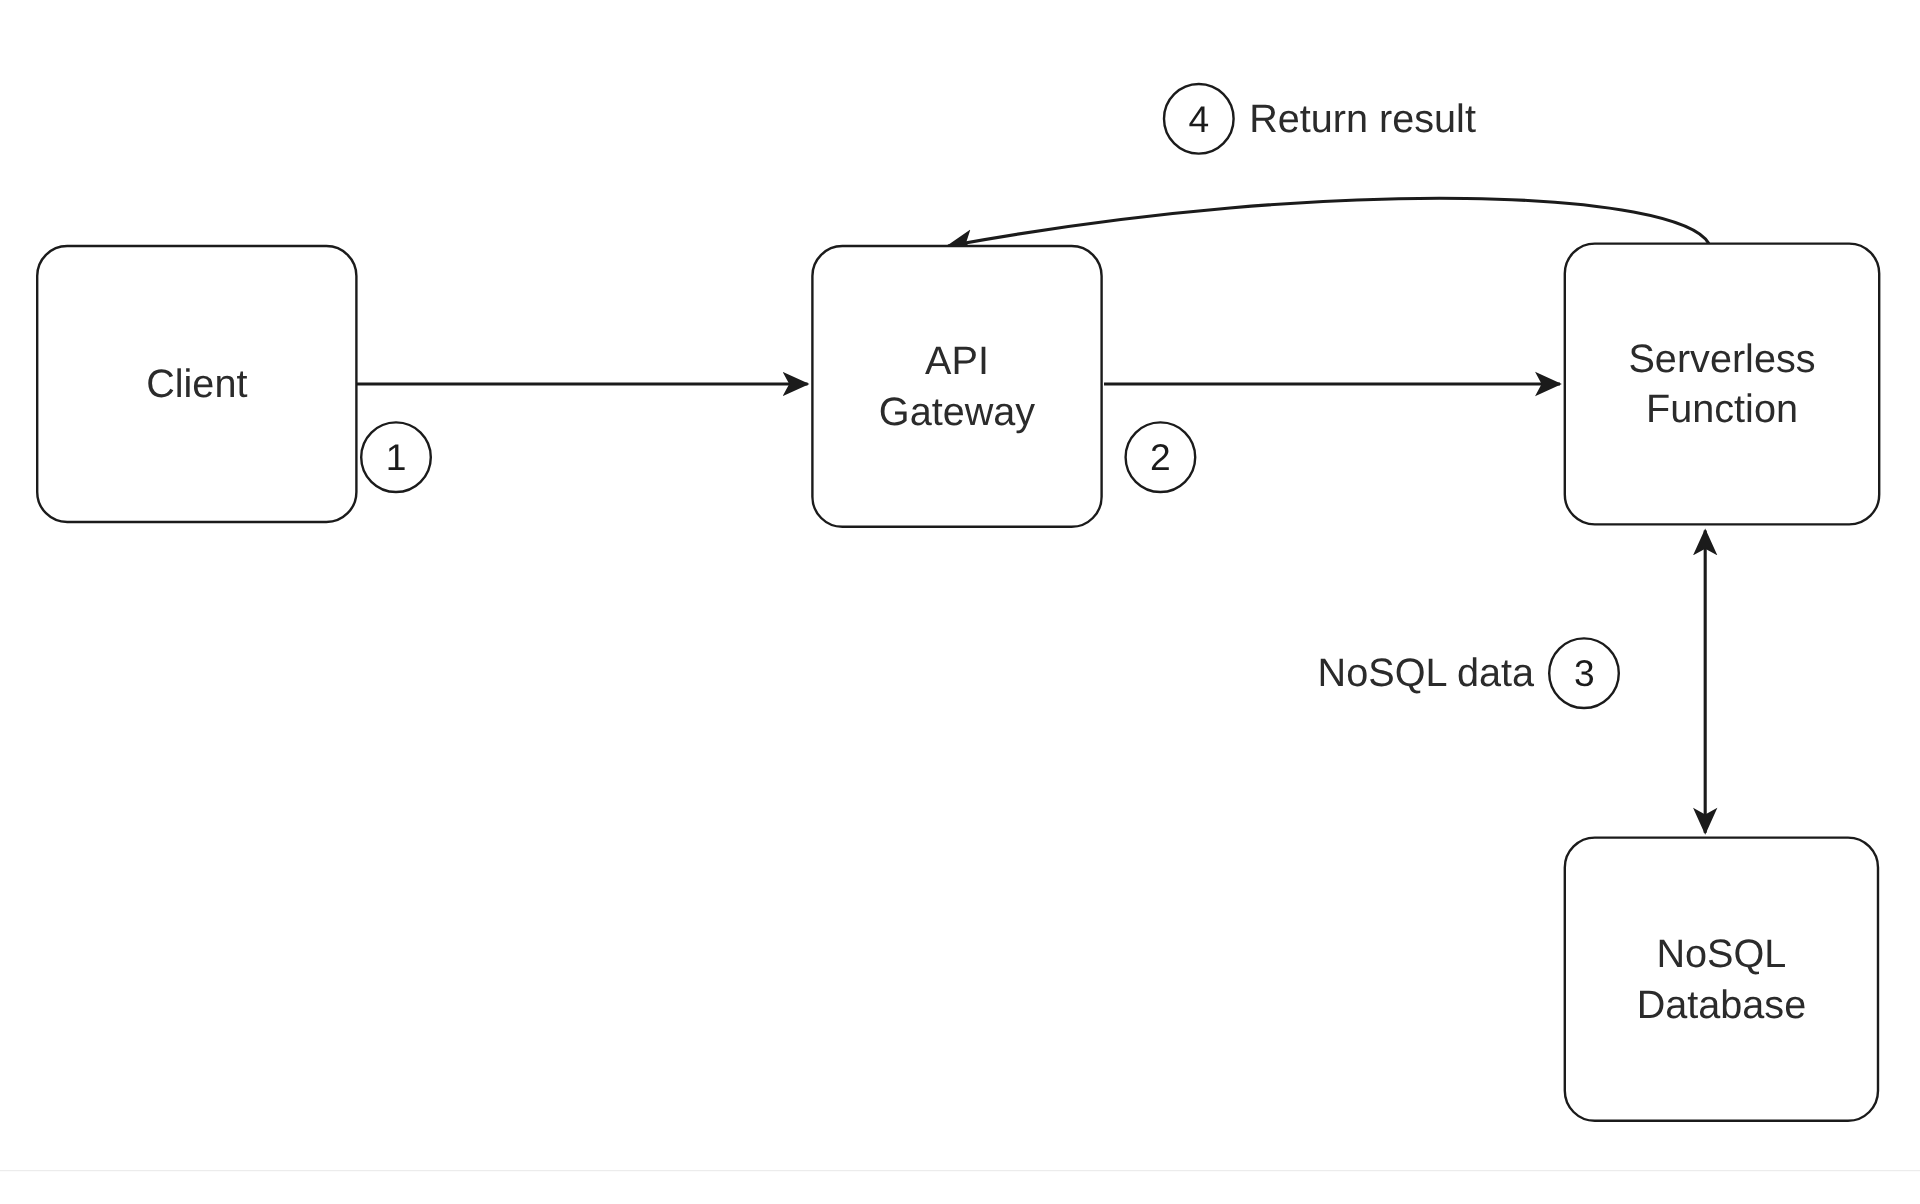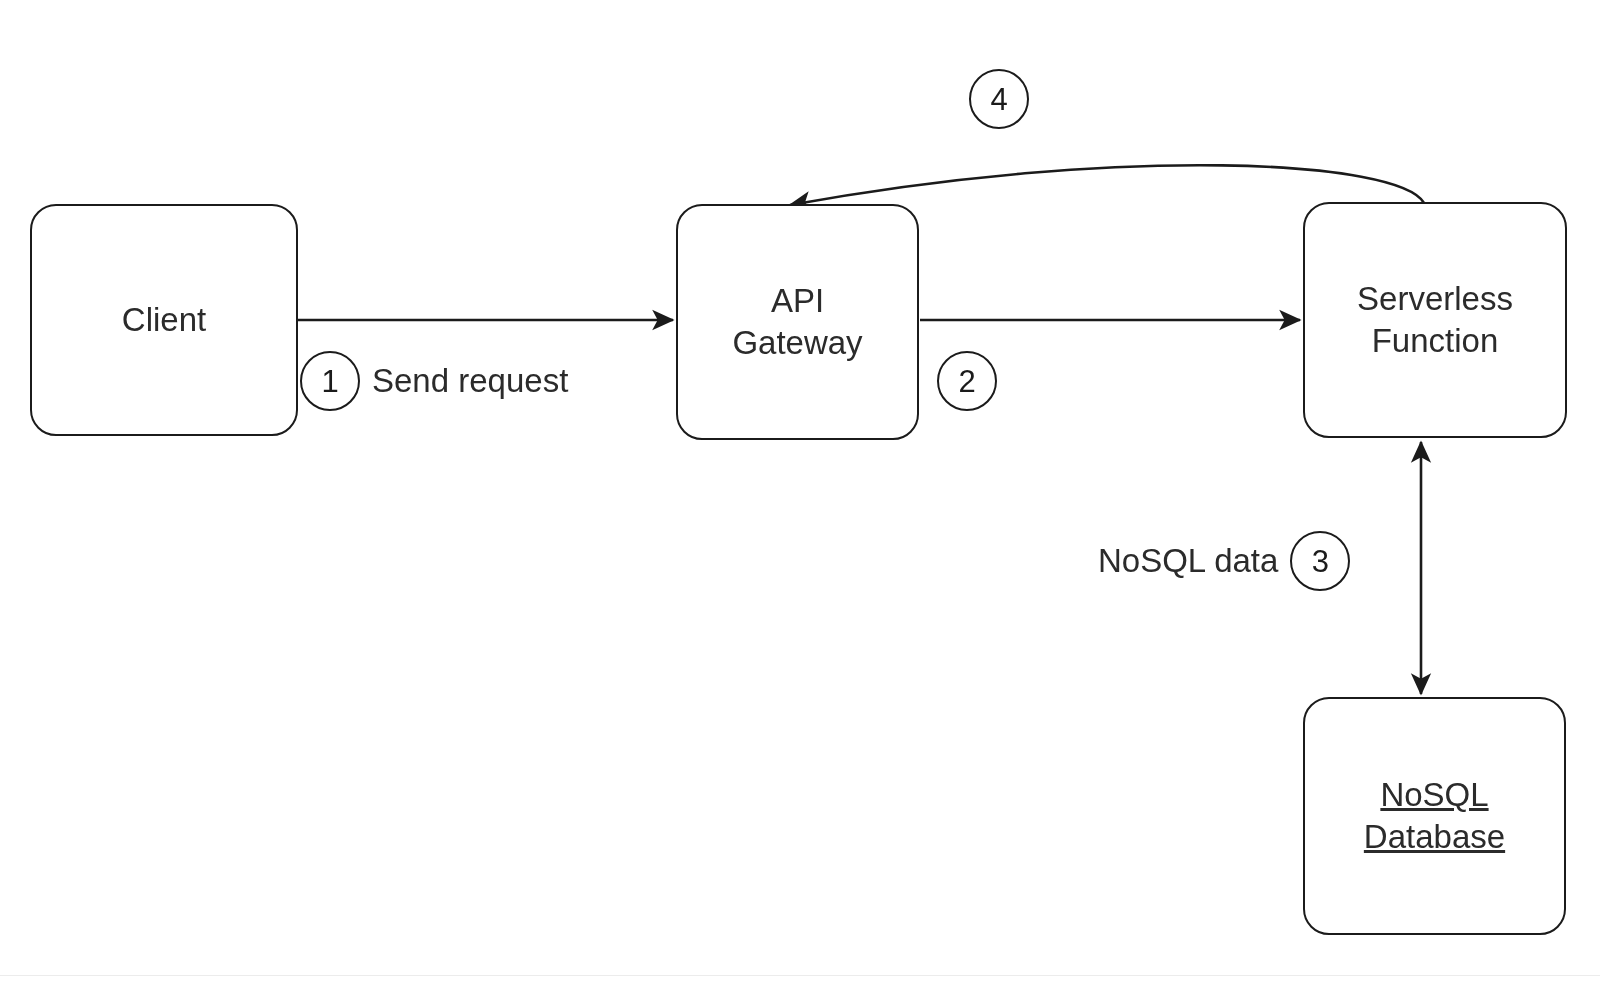--- a/index.html
+++ b/index.html
@@ -39,21 +39,21 @@
     justify-content: center;
     text-align: center;
     line-height: 1.28;
     font-size: 33px;
     color: #2b2b2b;
     white-space: pre-line;
   }
   #node-client   { left: 30px;   top: 204px; width: 268px; height: 232px; }
   #node-gateway  { left: 676px;  top: 204px; width: 243px; height: 236px; }
   #node-function { left: 1303px; top: 202px; width: 264px; height: 236px; }
-  #node-database { left: 1303px; top: 697px; width: 263px; height: 238px; text-decoration: underline; }
+  #node-database { left: 1303px; top: 697px; width: 263px; height: 238px; }
 
   .edge-label {
     position: absolute;
     display: flex;
     align-items: center;
     gap: 12px;
     font-size: 33px;
     color: #2b2b2b;
     white-space: nowrap;
   }
@@ -125,30 +125,30 @@
 Function</span>
   </div>
 
   <div class="node" id="node-database">
     <span>NoSQL
 Database</span>
   </div>
 
   <div class="edge-label" id="label-send">
     <span class="step-badge">1</span>
-    <span class="edge-text">Send request</span>
   </div>
 
   <div class="edge-label" id="label-trigger">
     <span class="step-badge">2</span>
   </div>
 
   <div class="edge-label" id="label-query">
     <span class="step-badge">3</span>
     <span class="edge-text">NoSQL data</span>
   </div>
 
   <div class="edge-label" id="label-return">
     <span class="step-badge">4</span>
+    <span class="edge-text">Return result</span>
   </div>
 
   <div class="bottom-rule"></div>
 </div>
 
 </body></html>

